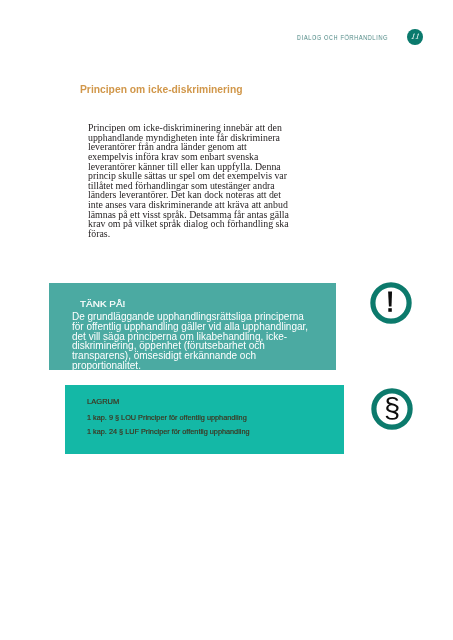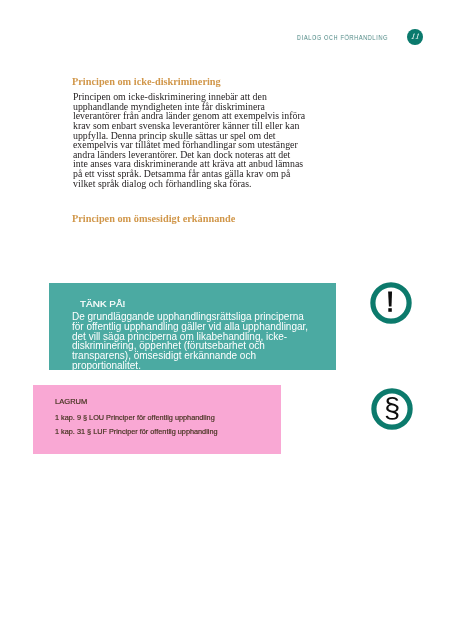--- a/index.html
+++ b/index.html
@@ -14,38 +14,38 @@
     font-size:6.6px;font-weight:400;letter-spacing:0.9px;color:#45827e;text-transform:uppercase;
     line-height:6.6px;white-space:nowrap;transform:scaleX(0.82);transform-origin:left top;}
   .pagebadge{position:absolute;left:407px;top:29.3px;width:15.8px;height:15.8px;border-radius:50%;
     background:#0b7a6d;color:#fff;font-family:"Liberation Serif",serif;font-style:italic;
     font-size:8.4px;display:flex;align-items:center;justify-content:center;letter-spacing:0.6px;
     line-height:1;box-sizing:border-box;}
   .pagebadge>span{display:inline-block;transform:skewX(-9deg);padding-left:1.1px;}
 
   
   .col{position:absolute;left:71.5px;top:76.4px;width:235.4px;}
-  h2.sec{font-family:Liberation Serif, serif;font-weight:700;font-size:10.3px;color:#d1974a;
-    margin:0;line-height:12px;letter-spacing:0px;}
+  h2.sec{font-family:Liberation Sans, sans-serif;font-weight:700;font-size:10.3px;color:#d1974a;
+    margin:8px;line-height:12px;letter-spacing:0px;}
   p.body{font-family:"Liberation Serif",serif;font-size:9.85px;line-height:9.64px;color:#221e1f;
-    margin:1px;text-align:left;}
+    margin:16px;text-align:left;}
 
   .gap1{height:3px;}
   .gap2{height:23px;}
 
   
   .callout{position:absolute;left:49.2px;top:283px;width:286.5px;height:86.6px;background:#4baaa2;}
   .callout .title{position:absolute;left:22.8px;top:16.2px;color:#fff;font-family:"Liberation Sans",sans-serif;
     font-weight:400;font-size:9.9px;letter-spacing:0.05px;line-height:9.9px;margin-left:8px;
     -webkit-text-stroke:0.24px #fff;}
   .callout .txt{position:absolute;left:22.8px;top:29.0px;width:244px;color:#fff;
     font-family:"Liberation Sans",sans-serif;font-size:10px;line-height:9.77px;}
 
   
-  .lagrum{position:absolute;left:33px;top:384.8px;width:248px;height:69.0px;background:#f9a8d4;}
+  .lagrum{position:absolute;left:65px;top:384.8px;width:279px;height:69.0px;background:#14b8a6;}
   .lagrum .title{position:absolute;left:22.4px;top:13.6px;color:#40301b;font-family:"Liberation Sans",sans-serif;
     font-size:7.5px;letter-spacing:0.05px;line-height:7.5px;-webkit-text-stroke:0.18px #40301b;}
   .lagrum .row{position:absolute;left:22.4px;color:#40301b;font-family:"Liberation Sans",sans-serif;
     font-size:7.3px;line-height:7.3px;white-space:nowrap;-webkit-text-stroke:0.16px #40301b;}
   .lagrum .r1{top:29.7px;}
   .lagrum .r2{top:43.7px;}
 
   .icon{position:absolute;}
   .sectsign{position:absolute;left:383.8px;top:394.6px;font-family:"Liberation Sans",sans-serif;
     font-size:27px;line-height:27px;color:#0d0d0d;transform:scaleX(1.08);transform-origin:left top;}
@@ -76,21 +76,21 @@
 
   <svg class="icon" style="left:369.4px;top:281.0px;" width="44" height="44" viewBox="0 0 44 44">
     <circle cx="22" cy="22" r="18.1" fill="none" stroke="#0c7a6c" stroke-width="5.2"></circle>
     <path d="M19.1 10.5 L23.05 10.5 L22.5 25.4 L19.9 25.4 Z" fill="#0d0d0d"></path>
     <rect x="19.3" y="27.2" width="3.5" height="3.6" fill="#0d0d0d"></rect>
   </svg>
 
   <div class="lagrum">
     <div class="title">LAGRUM</div>
     <div class="row r1">1 kap. 9 § LOU Principer för offentlig upphandling</div>
-    <div class="row r2">1 kap. 31 § LUF Principer för offentlig upphandling</div>
+    <div class="row r2">1 kap. 24 § LUF Principer för offentlig upphandling</div>
   </div>
 
   <svg class="icon" style="left:370.0px;top:387.3px;" width="44" height="44" viewBox="0 0 44 44">
     <circle cx="22" cy="22" r="18.1" fill="none" stroke="#0c7a6c" stroke-width="5.2"></circle>
   </svg>
   <div class="sectsign">§</div>
 
 </div>
 
 </body></html>

